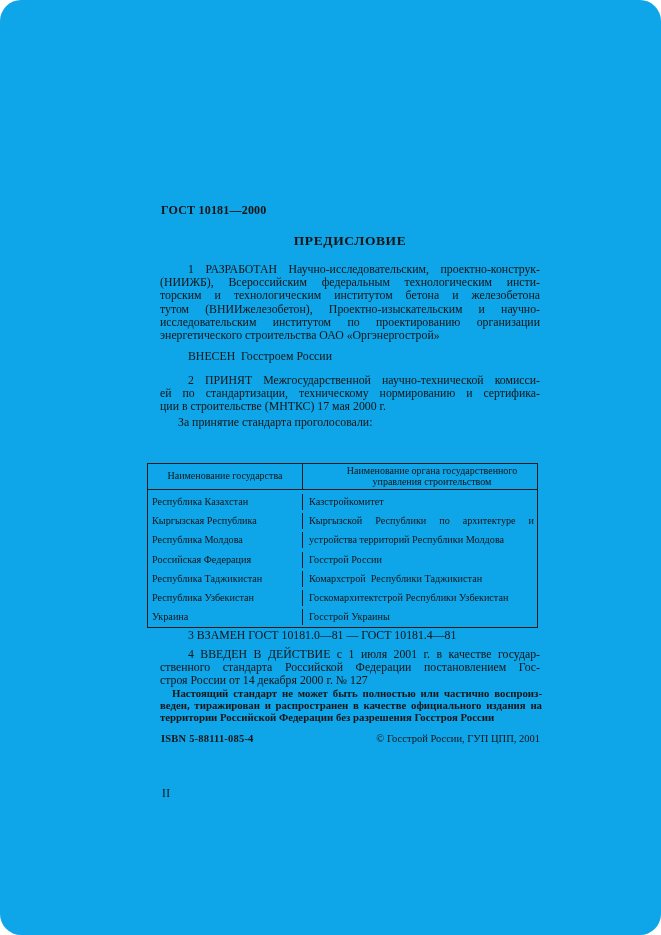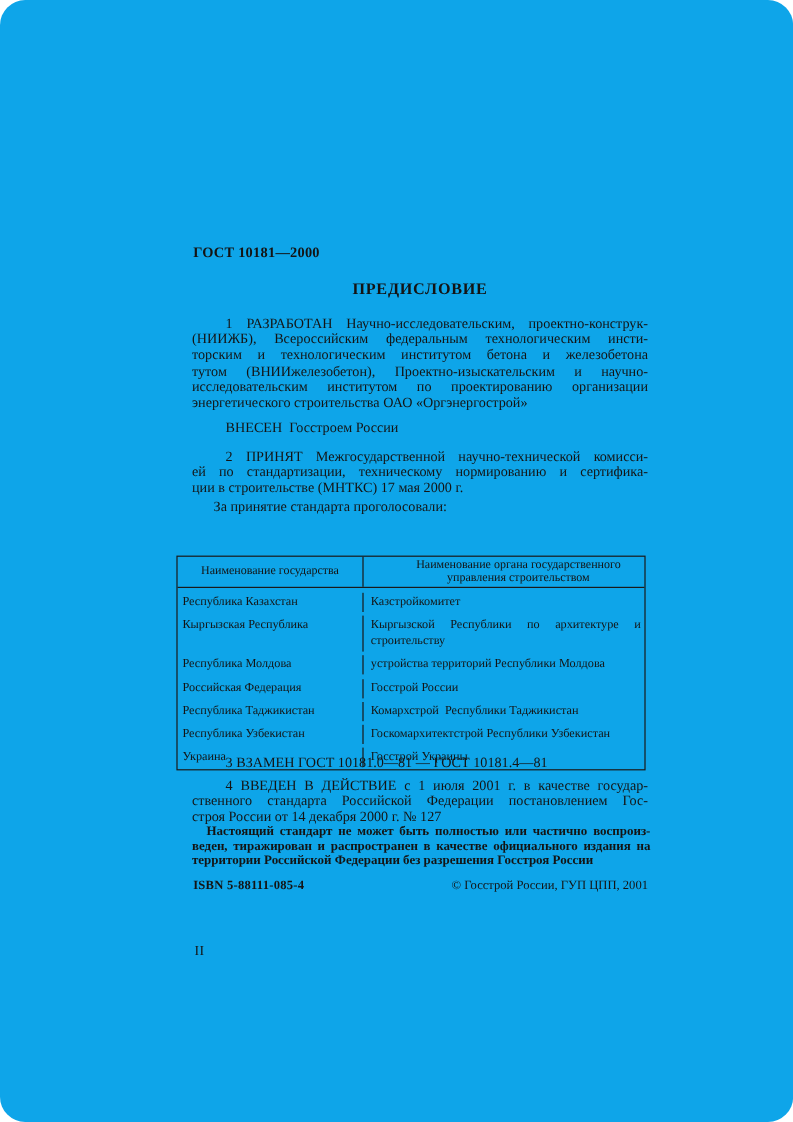--- a/index.html
+++ b/index.html
@@ -120,21 +120,20 @@
         <div class="t-row">
           <div class="t-c1">Республика Казахстан</div>
           <div class="t-c2">
             <div class="jline first last">Казстройкомитет</div>
           </div>
         </div>
         <div class="t-row">
           <div class="t-c1">Кыргызская Республика</div>
           <div class="t-c2">
             <div class="jline">Кыргызской Республики по архитектуре и</div>
-            <div class="jline last">строительству</div>
           </div>
         </div>
         <div class="t-row">
           <div class="t-c1">Республика Молдова</div>
           <div class="t-c2">
             <div class="jline last">устройства территорий Республики Молдова</div>
           </div>
         </div>
         <div class="t-row">
           <div class="t-c1">Российская Федерация</div>

